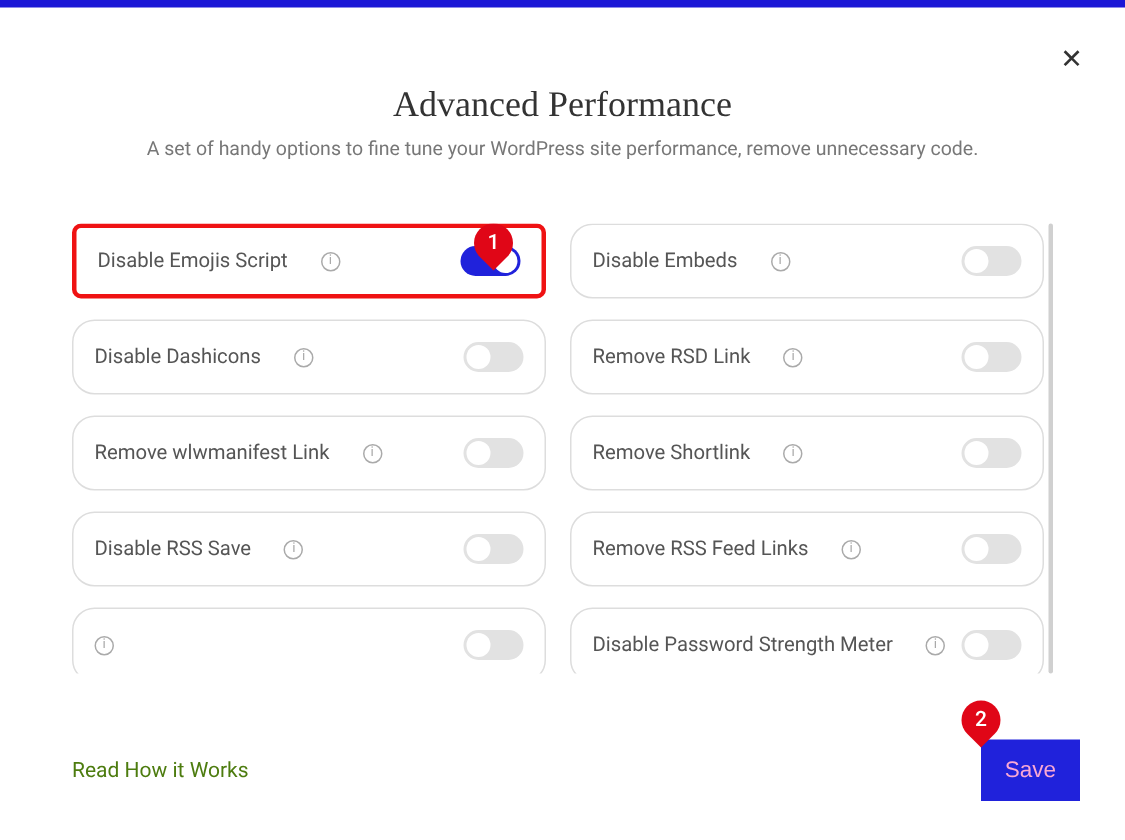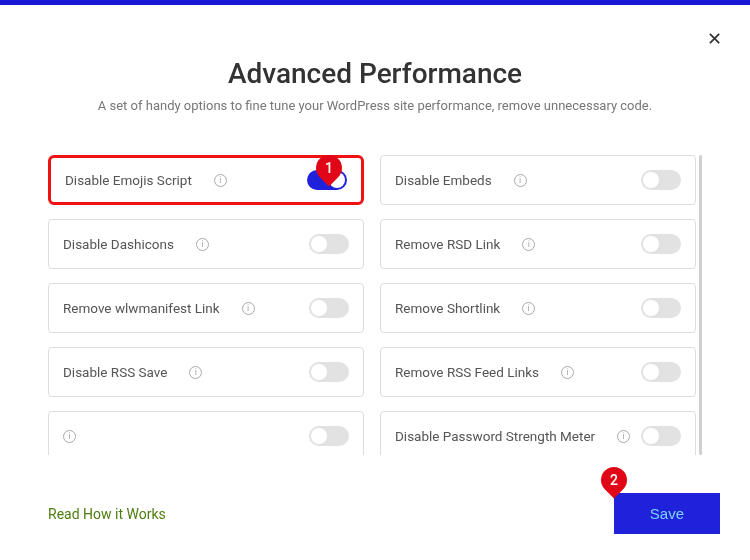--- a/index.html
+++ b/index.html
@@ -1,35 +1,35 @@
 <!DOCTYPE html>
 <html><head>
   <meta charset="utf-8">
   <style>
     * { box-sizing: border-box; margin: 0; padding: 0; }
     body { font-family: -apple-system, BlinkMacSystemFont, "Segoe UI", Roboto, sans-serif; background: #fff; width: 750px; height: 560px; position: relative; }
     .topbar { height: 5px; background: #1b17d6; }
     .close-btn { position: absolute; top: 28px; right: 28px; font-size: 18px; color: #333; cursor: pointer; background: none; border: none; }
     .content { padding: 52px 48px 0 48px; text-align: center; }
-    .title { font-size: 28px; color: #333; font-weight: 500; margin-bottom: 8px; }
+    .title { font-size: 24px; color: #333; font-weight: 500; margin-bottom: 8px; font-family: Liberation Serif, serif; }
     .subtitle { font-size: 13px; color: #777; margin-bottom: 42px; }
     .options-wrap { position: relative; }
     .options-grid { display: grid; grid-template-columns: 1fr 1fr; gap: 14px 16px; text-align: left; position: relative; padding-right: 6px; max-height: 300px; overflow: hidden; }
     .scrollbar { position: absolute; right: 0; top: 0; width: 3px; height: 300px; background: #d0d0d0; border-radius: 3px; }
-    .option-card { border: 1px solid #ddd; border-radius: 4px; padding: 15px 14px; display: flex; align-items: center; justify-content: space-between; height: 50px; position: relative; }
+    .option-card { border: 1px solid #ddd; border-radius: 15px; padding: 15px 14px; display: flex; align-items: center; justify-content: space-between; height: 50px; position: relative; }
     .option-card.highlighted { border: 3px solid #ef1213; border-radius: 6px; }
     .option-label { font-size: 13.5px; color: #555; display: flex; align-items: center; gap: 22px; }
     .info-icon { display: inline-flex; align-items: center; justify-content: center; width: 13px; height: 13px; border: 1px solid #aaa; border-radius: 50%; font-size: 9px; color: #aaa; font-style: normal; line-height: 1; }
     .toggle { width: 40px; height: 20px; background: #e2e2e2; border-radius: 10px; position: relative; cursor: pointer; flex-shrink: 0; }
     .toggle::after { content: ""; position: absolute; top: 2px; left: 2px; width: 16px; height: 16px; background: #fff; border-radius: 50%; transition: left .2s; }
     .toggle.on { background: #2022db; }
     .toggle.on::after { left: 22px; }
     .footer { position: absolute; bottom: 26px; left: 48px; right: 30px; display: flex; align-items: center; justify-content: space-between; }
     .link { color: #4d7c0f; font-size: 14px; text-decoration: none; cursor: pointer; }
-    .save-btn { background: #2022db; color: #7dd3fc; border: none; padding: 12px 36px; font-size: 15px; cursor: pointer; }
+    .save-btn { background: #2022db; color: #f9a8d4; border: none; padding: 12px 16px; font-size: 15px; cursor: pointer; }
     .marker { position: absolute; width: 26px; height: 26px; background: #e00617; color: #fff; border-radius: 50% 50% 50% 0; display: flex; align-items: center; justify-content: center; font-size: 14px; font-weight: 500; transform: rotate(-45deg); z-index: 5; }
     .marker span { transform: rotate(45deg); }
     .marker.m1 { top: -3px; left: 265px; }
     .marker.m2 { top: -26px; left: -13px; }
     .save-wrap { position: relative; }
   </style>
 </head>
 <body>
 
 <div class="topbar"></div>

